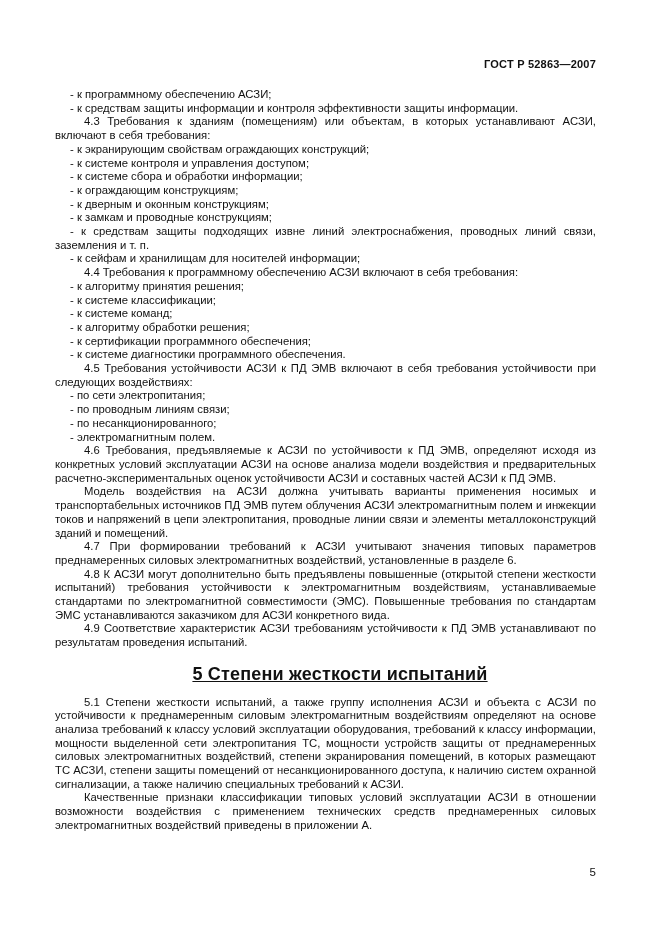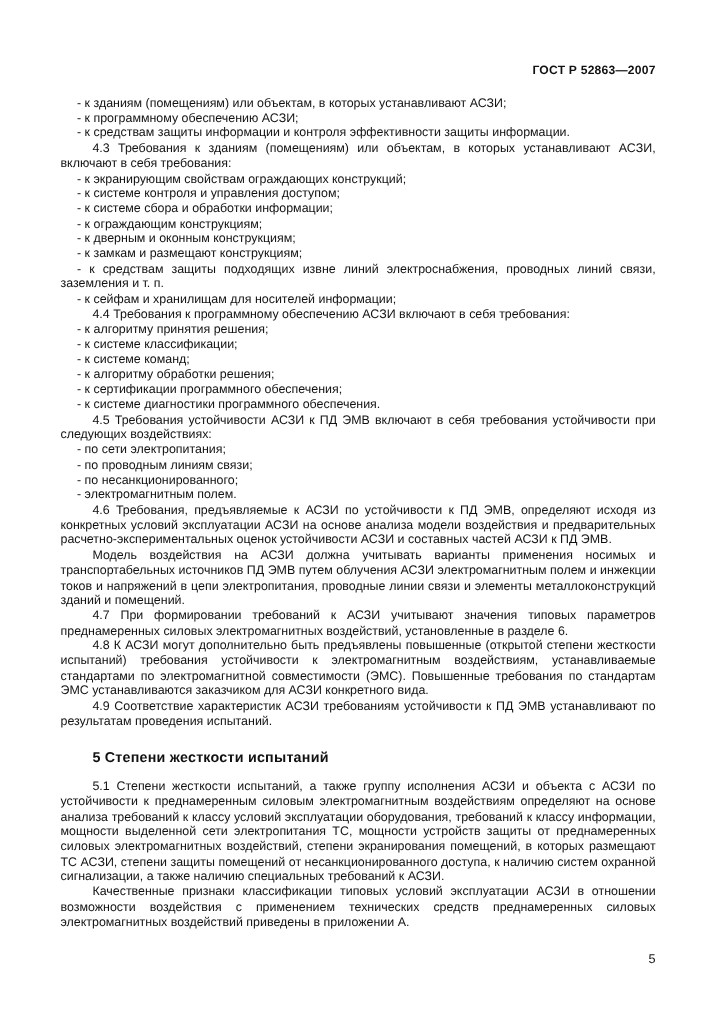--- a/index.html
+++ b/index.html
@@ -29,52 +29,52 @@
     font-size: 11.3px;
     line-height: 13.7px;
     text-align: justify;
     hyphens: auto;
     -webkit-hyphens: auto;
   }
   .doc-body p { margin: 0; }
   p.list { text-indent: 15px; }
   p.para { text-indent: 29px; }
   h2.section-heading {
-    font-size: 13px;
+    font-size: 18px;
     font-weight: bold;
-    text-align: left;
+    text-align: center;
     margin: 18px 0 14px 29px;
     letter-spacing: 0.2px;
+    text-decoration: underline;
   }
   .doc-footer {
     position: absolute;
     top: 866px; right: 52px;
     font-size: 11.5px;
   }
 </style>
 </head>
 <body>
 
 <div class="page">
 
   <header class="doc-header">
     <span class="doc-number">ГОСТ Р 52863—2007</span>
   </header>
 
   <main class="doc-body">
-    <p class="list">- к зданиям (помещениям) или объектам, в которых устанавливают АСЗИ;</p>
     <p class="list">- к программному обеспечению АСЗИ;</p>
     <p class="list">- к средствам защиты информации и контроля эффективности защиты информации.</p>
     <p class="para">4.3 Требования к зданиям (помещениям) или объектам, в которых устанавливают АСЗИ, включают в себя требования:</p>
     <p class="list">- к экранирующим свойствам ограждающих конструкций;</p>
     <p class="list">- к системе контроля и управления доступом;</p>
     <p class="list">- к системе сбора и обработки информации;</p>
     <p class="list">- к ограждающим конструкциям;</p>
     <p class="list">- к дверным и оконным конструкциям;</p>
-    <p class="list">- к замкам и размещают конструкциям;</p>
+    <p class="list">- к замкам и проводные конструкциям;</p>
     <p class="list">- к средствам защиты подходящих извне линий электроснабжения, проводных линий связи, заземления и т. п.</p>
     <p class="list">- к сейфам и хранилищам для носителей информации;</p>
     <p class="para">4.4 Требования к программному обеспечению АСЗИ включают в себя требования:</p>
     <p class="list">- к алгоритму принятия решения;</p>
     <p class="list">- к системе классификации;</p>
     <p class="list">- к системе команд;</p>
     <p class="list">- к алгоритму обработки решения;</p>
     <p class="list">- к сертификации программного обеспечения;</p>
     <p class="list">- к системе диагностики программного обеспечения.</p>
     <p class="para">4.5 Требования устойчивости АСЗИ к ПД ЭМВ включают в себя требования устойчивости при следующих воздействиях:</p>

